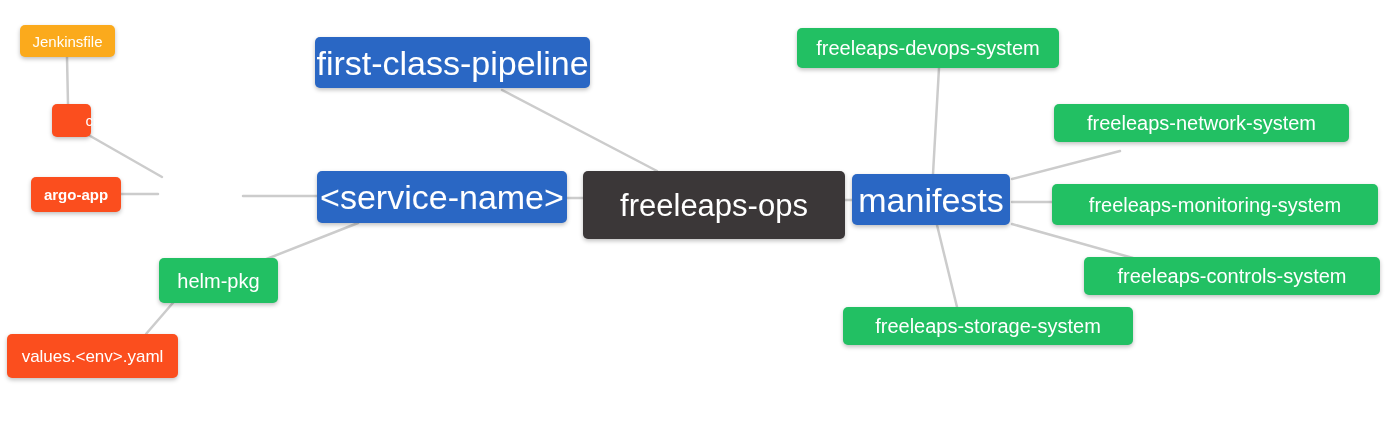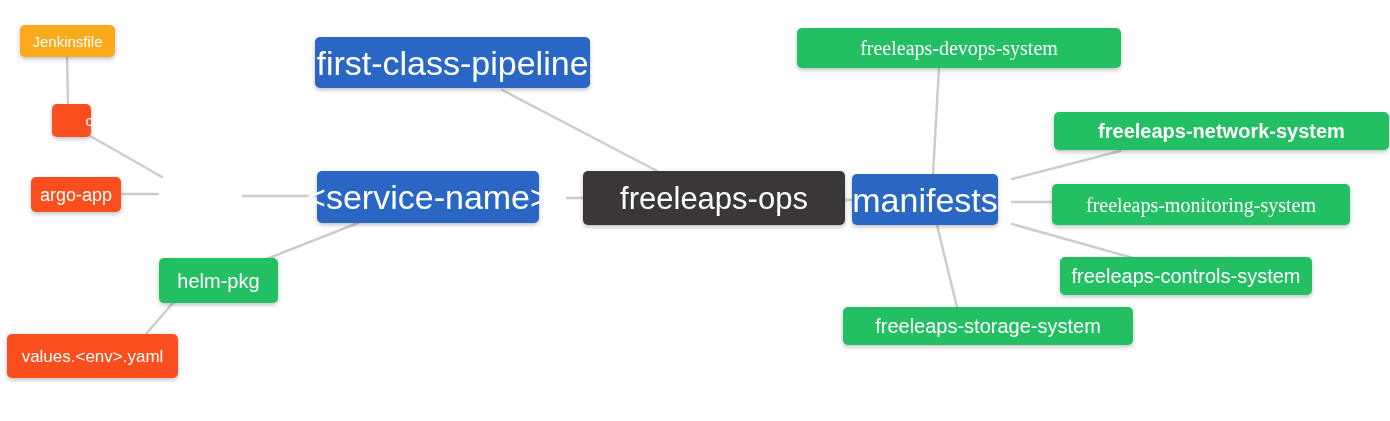--- a/index.html
+++ b/index.html
@@ -40,40 +40,40 @@
     cursor: default;
     line-height: 1;
   }
   .c-blue   { background: #2a67c4; }
   .c-green  { background: #22c063; }
   .c-orange { background: #fbaa1c; }
   .c-red    { background: #fb4e1e; }
   .c-dark   { background: #3b3738; }
 
   .t-sm  { font-size: 15px; }
-  .t-md  { font-size: 18px; }
+  .t-md  { font-size: 15px; font-weight: bold; }
   .t-md2 { font-size: 17px; }
   .t-lg  { font-size: 20px; }
   .t-xl  { font-size: 34px; }
   .t-root{ font-size: 31px; }
 
   .n-jenkinsfile { left: 20px;   top: 25px;  width: 95px;  height: 32px; }
   .n-ci          { left: 52px;   top: 104px; width: 33px;  height: 33px; padding-left: 39px; }
   .n-argo-app    { left: 31px;   top: 177px; width: 90px;  height: 35px; }
   .n-env         { left: 158px;  top: 176px; width: 85px;  height: 38px; }
   .n-helm-pkg    { left: 159px;  top: 258px; width: 119px; height: 45px; }
   .n-values      { left: 7px;    top: 334px; width: 171px; height: 44px; }
   .n-fcp         { left: 315px;  top: 37px;  width: 275px; height: 51px; }
-  .n-service     { left: 317px;  top: 171px; width: 222px; height: 52px; }
-  .n-root        { left: 583px;  top: 171px; width: 262px; height: 54px; }
-  .n-manifests   { left: 852px;  top: 174px; width: 146px; height: 51px; }
-  .n-devops      { left: 797px;  top: 28px;  width: 324px; height: 40px; font-family: Liberation Serif, serif; }
-  .n-network     { left: 1054px; top: 112px; width: 335px; height: 38px; font-weight: bold; }
-  .n-monitoring  { left: 1052px; top: 184px; width: 298px; height: 41px; font-family: Liberation Serif, serif; }
-  .n-controls    { left: 1060px; top: 257px; width: 252px; height: 38px; }
+  .n-service     { left: 317px;  top: 171px; width: 250px; height: 52px; }
+  .n-root        { left: 583px;  top: 171px; width: 262px; height: 68px; }
+  .n-manifests   { left: 852px;  top: 174px; width: 158px; height: 51px; }
+  .n-devops      { left: 797px;  top: 28px;  width: 262px; height: 40px; }
+  .n-network     { left: 1054px; top: 104px; width: 295px; height: 38px; }
+  .n-monitoring  { left: 1052px; top: 184px; width: 326px; height: 41px; }
+  .n-controls    { left: 1084px; top: 257px; width: 296px; height: 38px; }
   .n-storage     { left: 815px;  top: 307px; width: 290px; height: 38px; margin-left: 28px; }
 </style>
 </head>
 <body>
 
 <div class="canvas">
 
   <svg class="edge-layer" viewBox="0 0 1390 421">
     <line x1="67" y1="57" x2="68" y2="104"></line>
     <line x1="85" y1="133" x2="162" y2="177"></line>

